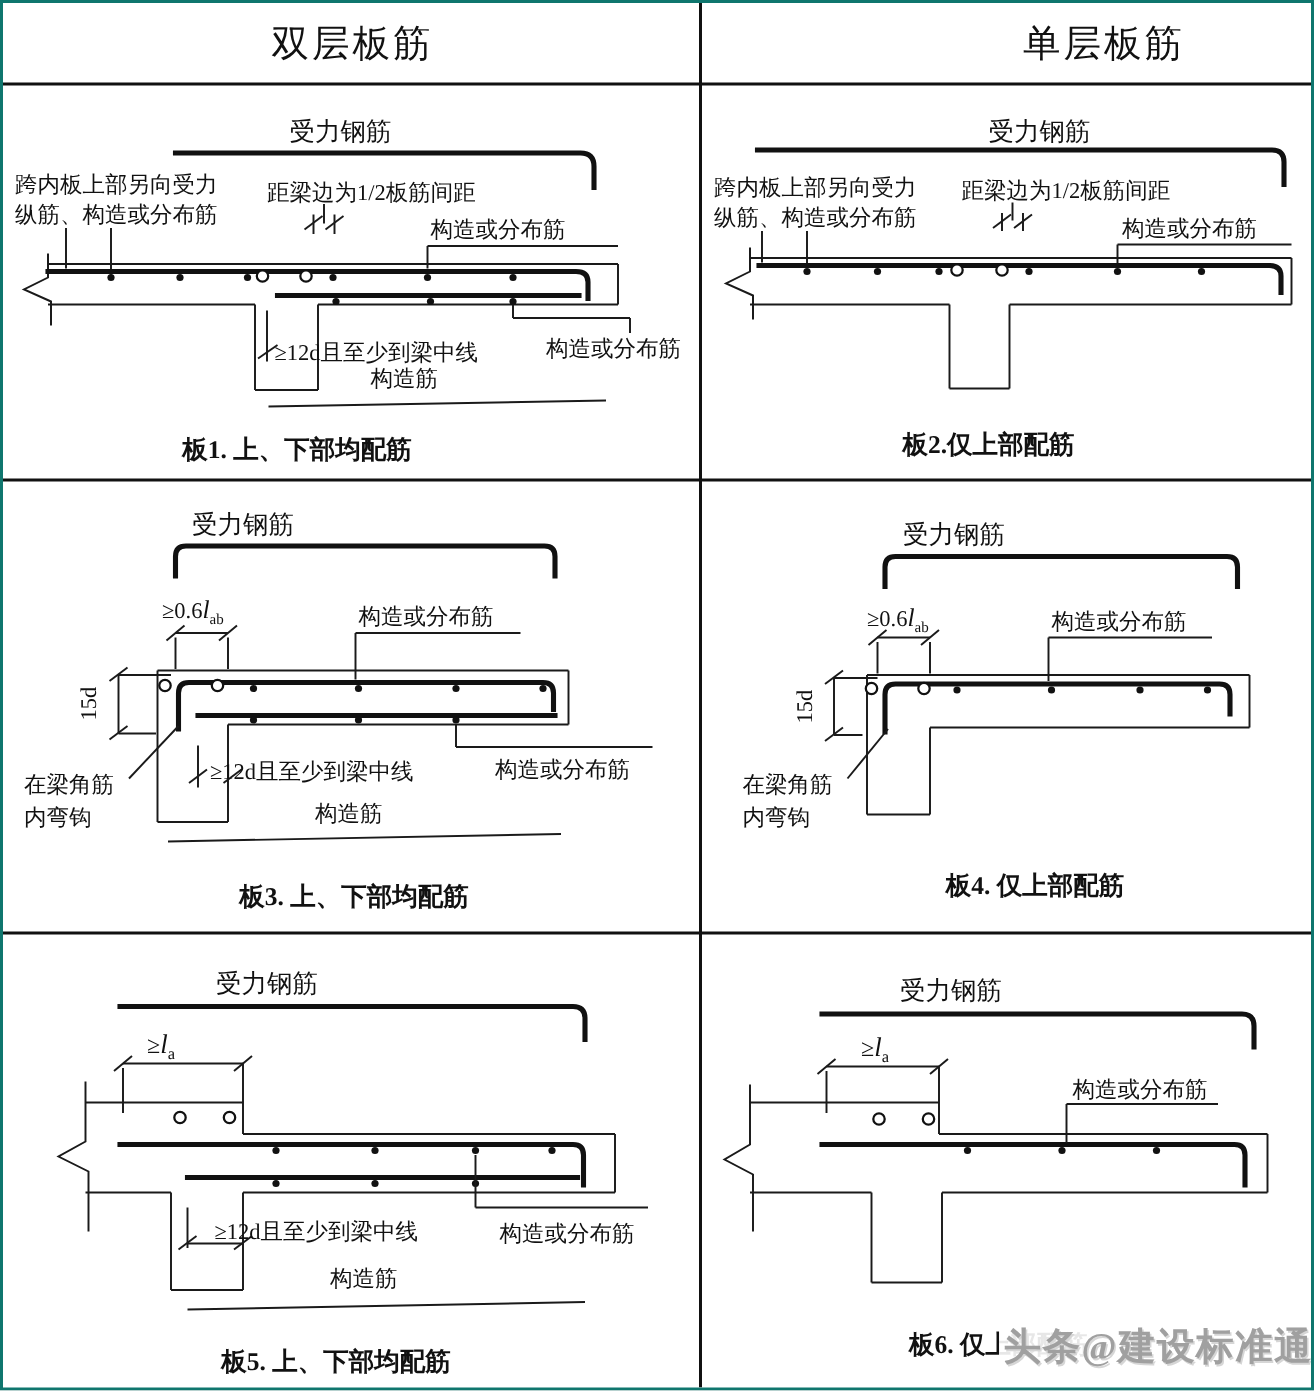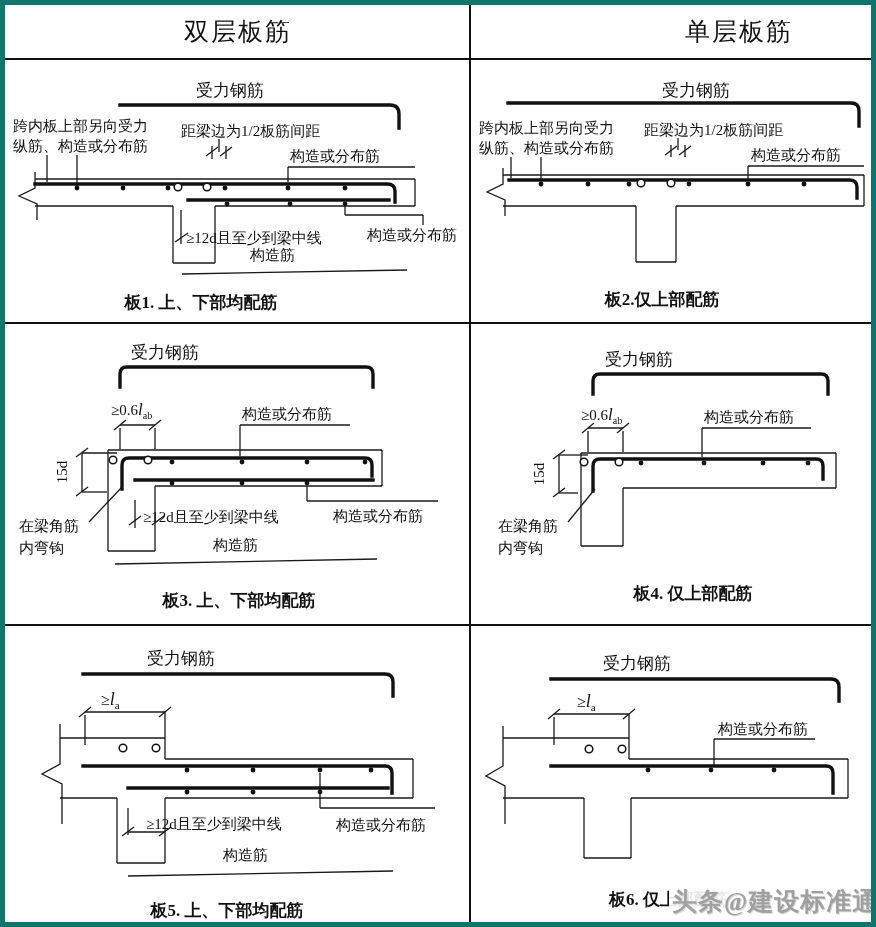--- a/index.html
+++ b/index.html
@@ -1,18 +1,18 @@
 <!DOCTYPE html>
 <html><head>
 <meta charset="utf-8">
 <style>
   html,body{margin:0;padding:0;background:#e8e8e8;}
   .sheet{
     position:relative;width:876px;height:927px;background:#fff;
-    box-sizing:border-box;border:5px solid #0f766e;overflow:hidden;
+    box-sizing:border-box;border:2px solid #0f766e;overflow:hidden;
     font-family:"Liberation Serif","DejaVu Serif",serif;color:#111;
   }
   .vline{position:absolute;top:0;height:100%;width:2px;background:#111;}
   .hline{position:absolute;left:0;width:100%;height:2px;background:#111;}
   .hdr{
     position:absolute;top:0;height:53px;display:flex;align-items:center;justify-content:center;
     font-size:25px;letter-spacing:2px;font-weight:500;
   }
   .panel{position:absolute;}
   .tn{stroke:#1a1a1a;stroke-width:1.3;fill:none;}

